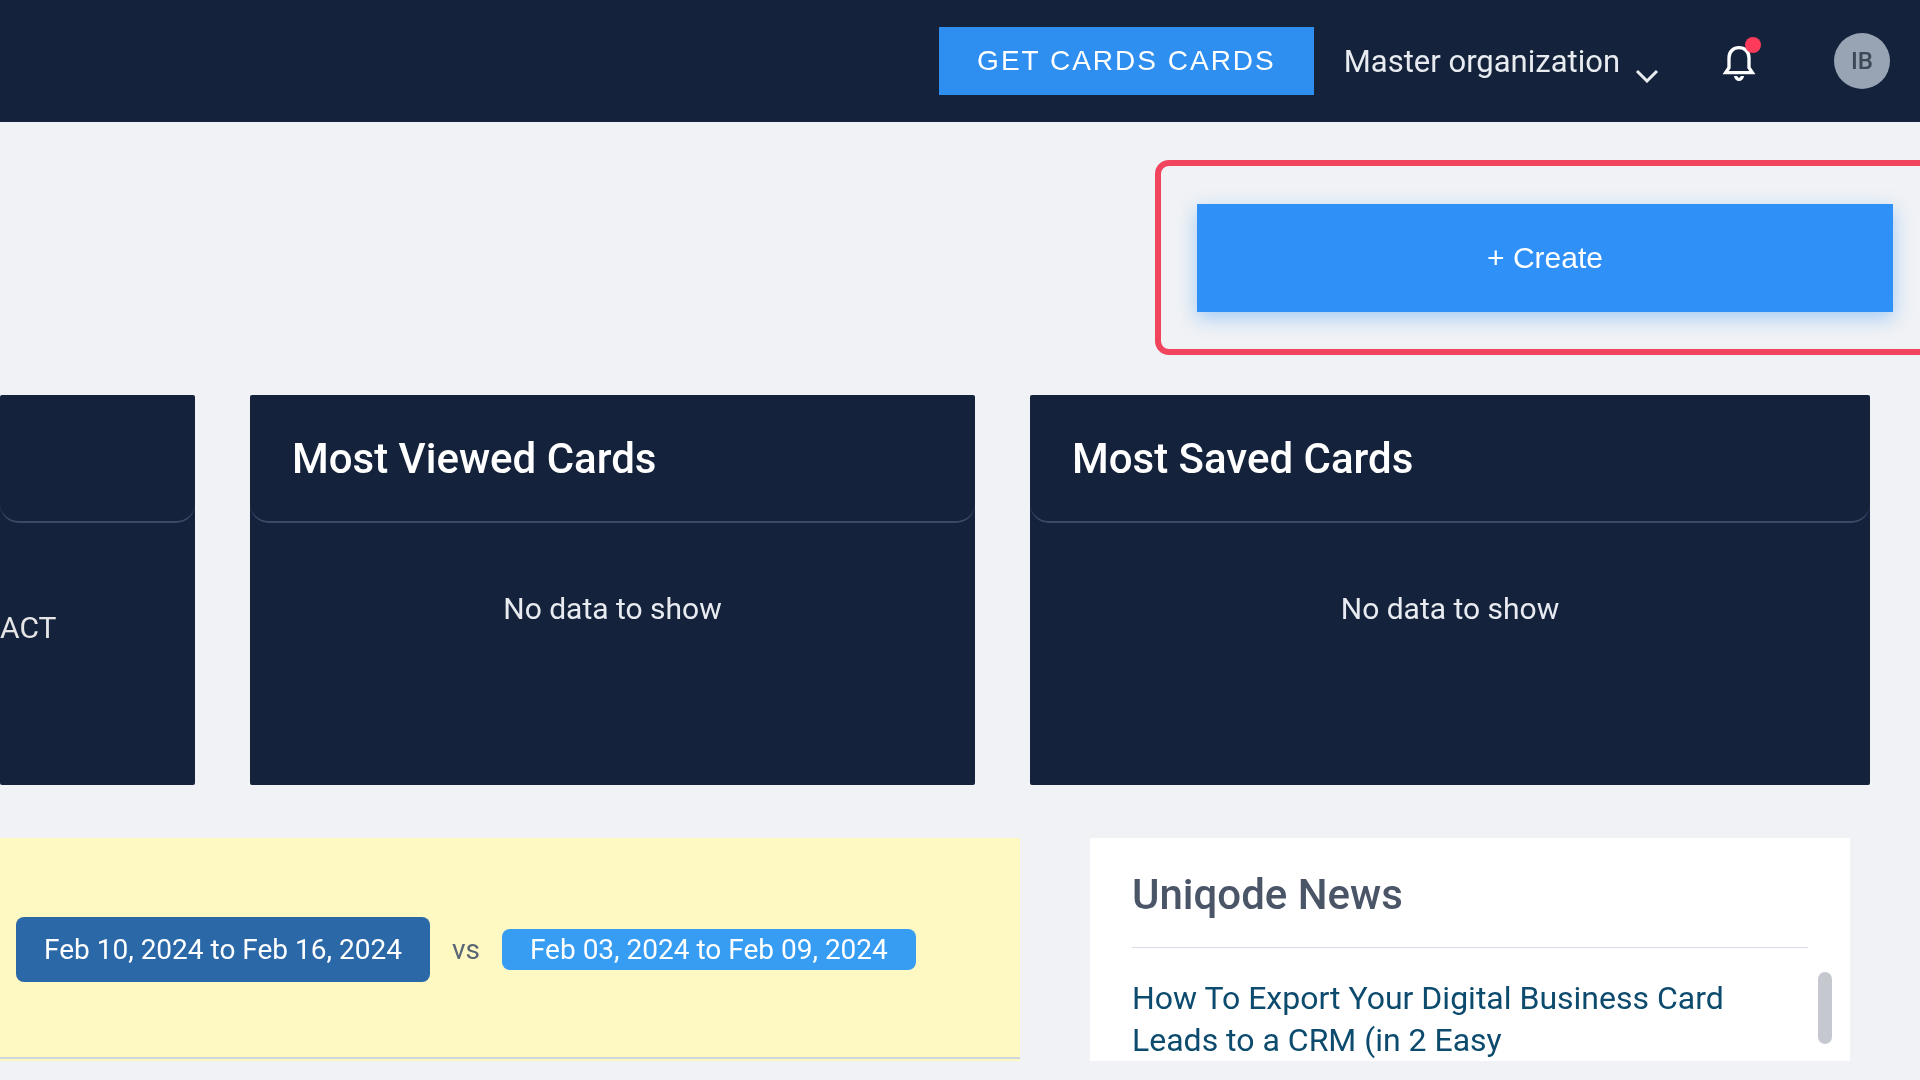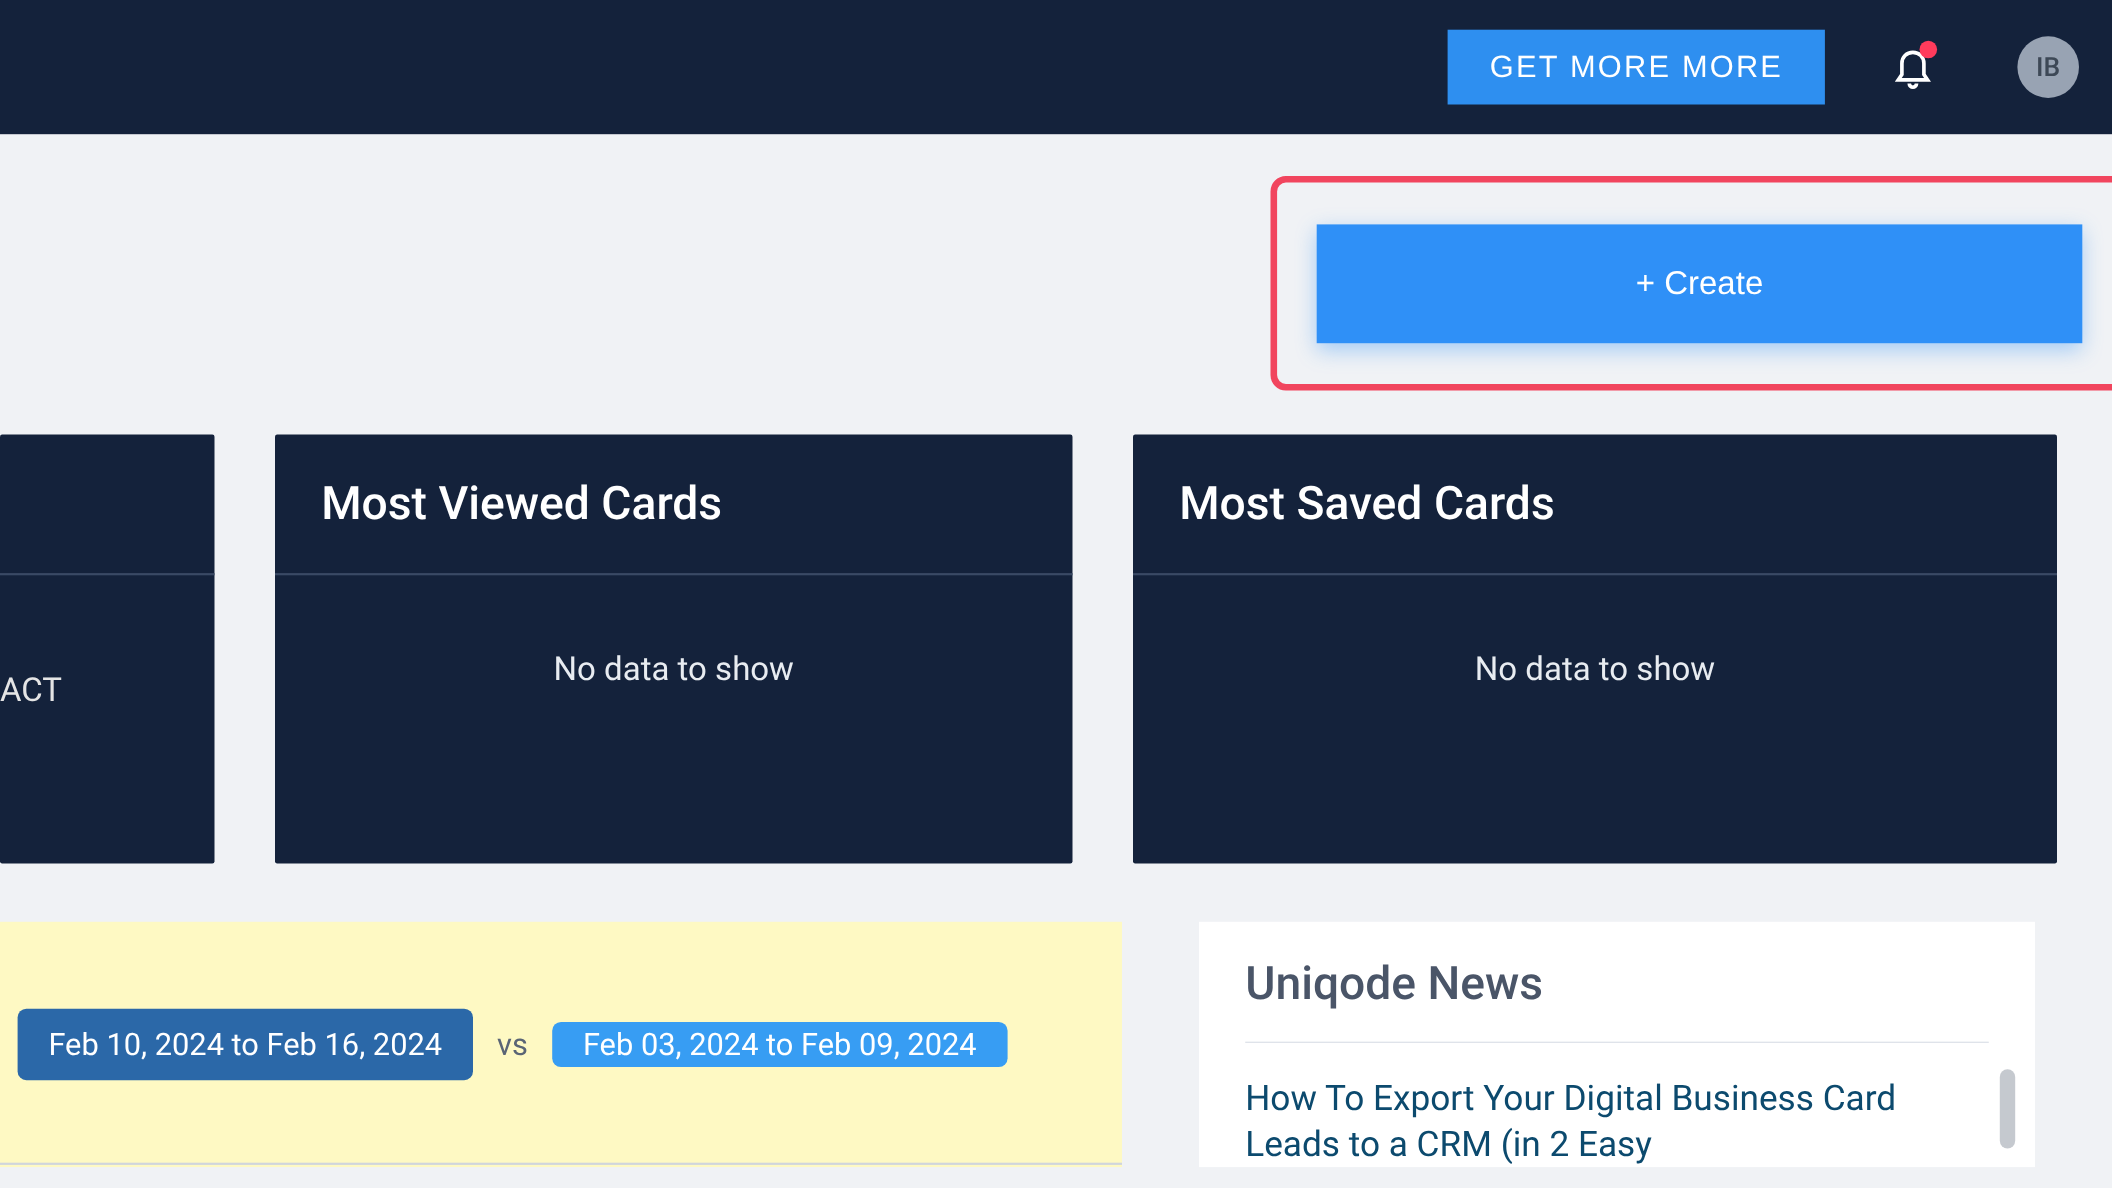--- a/index.html
+++ b/index.html
@@ -162,20 +162,21 @@
       width: 840px;
       height: 390px;
     }
 
     .card-header {
       height: 128px;
       display: flex;
       align-items: center;
       padding: 0 42px;
       border-bottom: 2px solid #3a4a65;
+      border-radius: 19px;
     }
 
     .card-title {
       color: #ffffff;
       font-size: 42px;
       font-weight: 500;
     }
 
     .card-body {
       height: 258px;
@@ -268,22 +269,30 @@
       left: 0;
       width: 1020px;
       height: 2px;
       background: #d0d5dc;
     }
   </style>
 </head>
 <body>
 
 <div class="header">
-  <button class="get-more-btn">GET MORE MORE</button>
-
+  <button class="get-more-btn">GET CARDS CARDS</button>
+
+  <div class="org-dropdown">
+    <span>Master organization</span>
+    <span class="chevron-down">
+      <svg viewBox="0 0 24 14" fill="none" stroke="#e8ecf1" stroke-width="3">
+        <polyline points="2,2 12,12 22,2"></polyline>
+      </svg>
+    </span>
+  </div>
 
   <div class="bell-wrapper">
     <svg viewBox="0 0 24 26" fill="none" stroke="#ffffff" stroke-width="2">
       <path d="M18 17V11c0-3.5-2.5-6-6-6s-6 2.5-6 6v6l-2 3h16l-2-3z"></path>
       <path d="M10 22c0 1 1 2 2 2s2-1 2-2"></path>
     </svg>
     <span class="notif-dot"></span>
   </div>
 
   <div class="avatar">IB</div>

